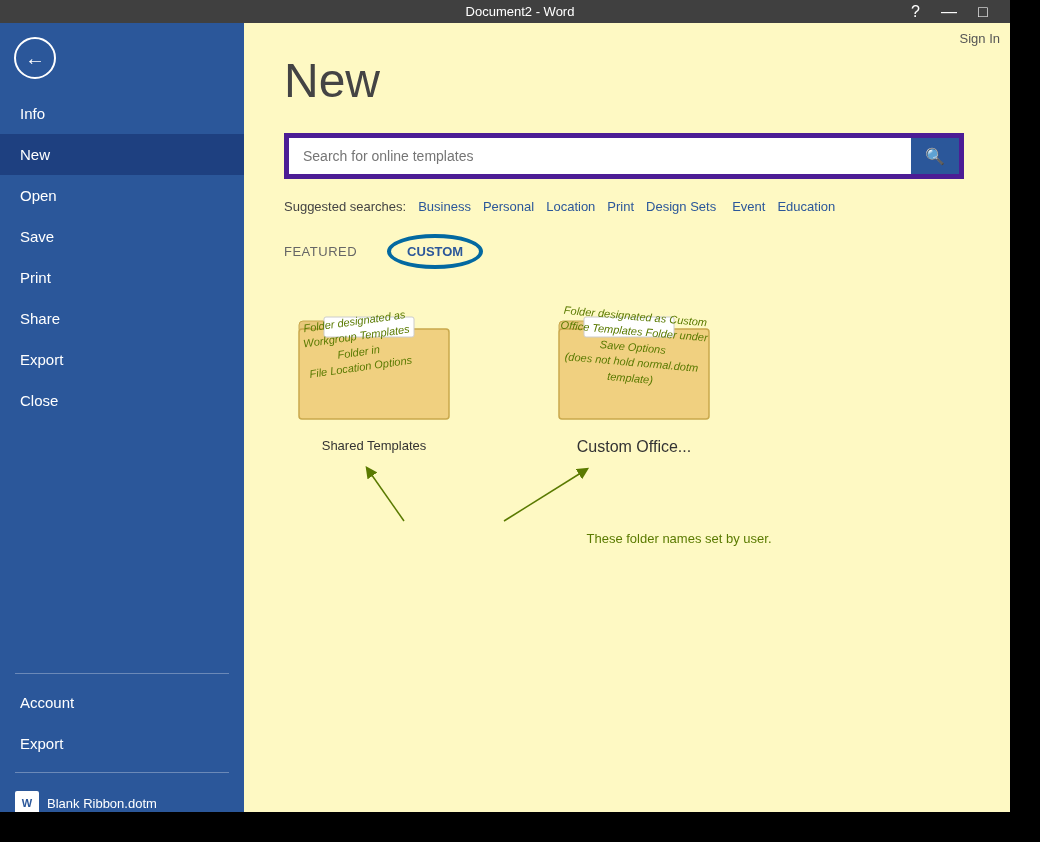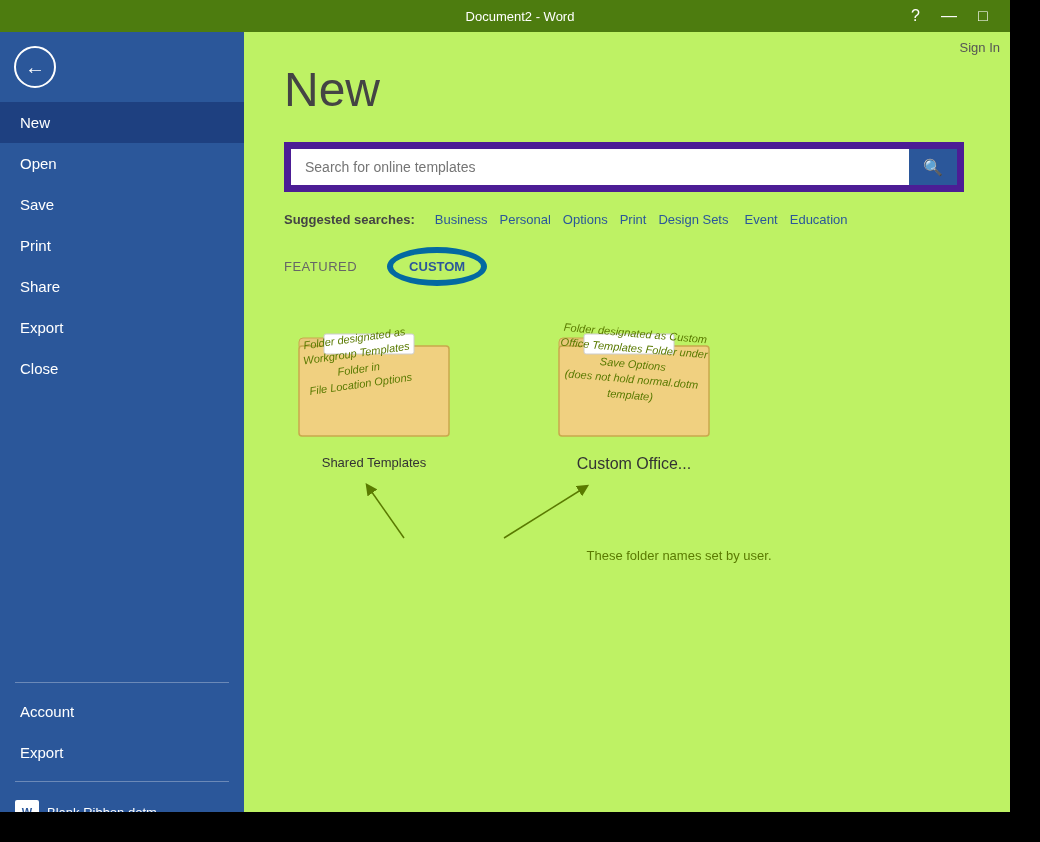--- a/index.html
+++ b/index.html
@@ -1,22 +1,22 @@
 <!DOCTYPE html>
 <html><head>
   <meta charset="utf-8">
   <style>
     * { margin: 0; padding: 0; box-sizing: border-box; }
     body { width: 1040px; height: 842px; overflow: hidden; font-family: 'Segoe UI', sans-serif; background: #000; }
 
     
     .titlebar {
       width: 100%;
-      height: 32px;
-      background: #4d7c0f;
+      height: 23px;
+      background: #404040;
       display: flex;
       align-items: center;
       justify-content: space-between;
       padding: 0 10px;
       position: relative;
     }
     .titlebar-title {
       color: white;
       font-size: 13px;
       position: absolute;
@@ -118,36 +118,36 @@
       display: flex;
       align-items: center;
       justify-content: center;
       border-radius: 2px;
       flex-shrink: 0;
     }
 
     
     .main-content {
       flex: 1;
-      background: #bef264;
+      background: #fef9c3;
       padding: 30px 40px;
       overflow-y: auto;
       position: relative;
     }
     .page-title {
       font-size: 48px;
       font-weight: 300;
       color: #444;
       margin-bottom: 25px;
     }
 
     
     .search-bar {
       display: flex;
-      border: 7px solid #4c1d95;
+      border: 5px solid #4c1d95;
       margin-bottom: 20px;
       width: 680px;
     }
     .search-input {
       flex: 1;
       border: none;
       padding: 10px 14px;
       font-size: 14px;
       color: #999;
       outline: none;
@@ -165,22 +165,22 @@
     .suggested-searches {
       display: flex;
       flex-wrap: wrap;
       align-items: center;
       gap: 4px;
       margin-bottom: 20px;
       font-size: 13px;
     }
     .suggested-label {
       color: #444;
-      font-weight: 700;
-      margin-right: 12px;
+      font-weight: 400;
+      margin-right: 4px;
     }
     .suggested-link {
       color: #2b579a;
       cursor: pointer;
       font-size: 13px;
       padding: 0 4px;
     }
 
     
     .tabs-row {
@@ -198,21 +198,21 @@
     }
     .tab-item {
       font-size: 13px;
       color: #2b579a;
       padding: 6px 14px;
       cursor: pointer;
       border: 1px solid transparent;
       position: relative;
     }
     .tab-item.custom-tab {
-      border: 6px solid #0369a1;
+      border: 4px solid #0369a1;
       border-radius: 50%;
       padding: 6px 16px;
       color: #2b579a;
       font-weight: 600;
     }
 
     .folder-wrapper {
       position: relative;
       width: 180px;
       display: flex;
@@ -254,20 +254,21 @@
 </div>
 
 <div class="app-container">
 
   <div class="sidebar">
     <div class="back-btn">
       <div class="back-circle">←</div>
     </div>
 
     <div class="sidebar-nav">
+      <div class="sidebar-item">Info</div>
       <div class="sidebar-item active">New</div>
       <div class="sidebar-item">Open</div>
       <div class="sidebar-item">Save</div>
       <div class="sidebar-item">Print</div>
       <div class="sidebar-item">Share</div>
       <div class="sidebar-item">Export</div>
       <div class="sidebar-item">Close</div>
 
       <div class="sidebar-bottom">
         <hr class="sidebar-divider">
@@ -289,21 +290,21 @@
 
     <div class="search-bar">
       <input class="search-input" type="text" placeholder="Search for online templates" style="">
       <button class="search-btn">🔍</button>
     </div>
 
     <div class="suggested-searches">
       <span class="suggested-label">Suggested searches:</span>
       <span class="suggested-link">Business</span>
       <span class="suggested-link">Personal</span>
-      <span class="suggested-link">Options</span>
+      <span class="suggested-link">Location</span>
       <span class="suggested-link">Print</span>
       <span class="suggested-link">Design Sets</span>
       <br style="width:100%">
       <span class="suggested-link">Event</span>
       <span class="suggested-link">Education</span>
     </div>
 
     <div class="tabs-row">
       <span class="tab-label">FEATURED</span>
       <span class="tab-item custom-tab">CUSTOM</span>

